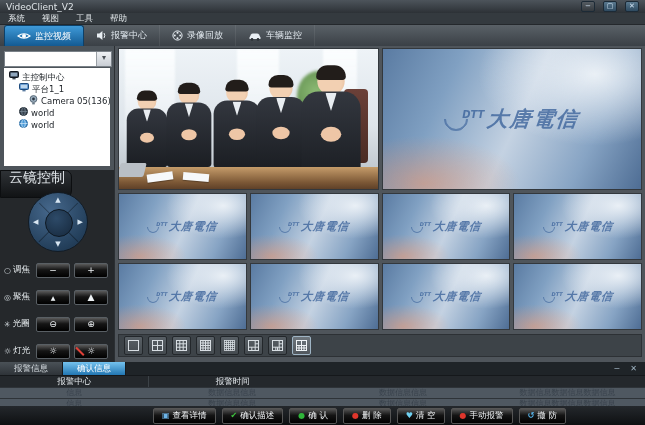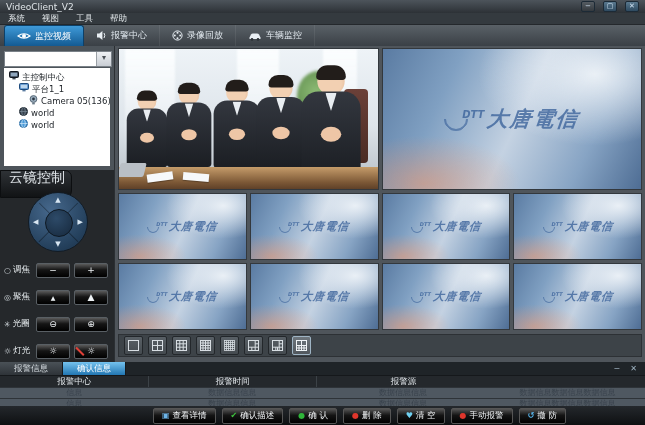--- a/index.html
+++ b/index.html
@@ -499,21 +499,20 @@
       <span class="atab">报警信息</span>
       <span class="atab active">确认信息</span>
       <span id="actrls">
         <span>−</span>
         <span>✕</span>
       </span>
     </div>
     <div id="ahead">
       <span class="hc">报警中心</span>
       <span class="hc">报警时间</span>
-      <span class="hc">报警源</span>
     </div>
     <div class="arow">
       <span class="rc">信息</span>
       <span class="rc">数据信息信息</span>
       <span class="rc">数据信息信息</span>
       <span class="rc">数据信息数据信息数据信息</span>
     </div>
     <div class="arow">
       <span class="rc">信息</span>
       <span class="rc">数据信息信息</span>

